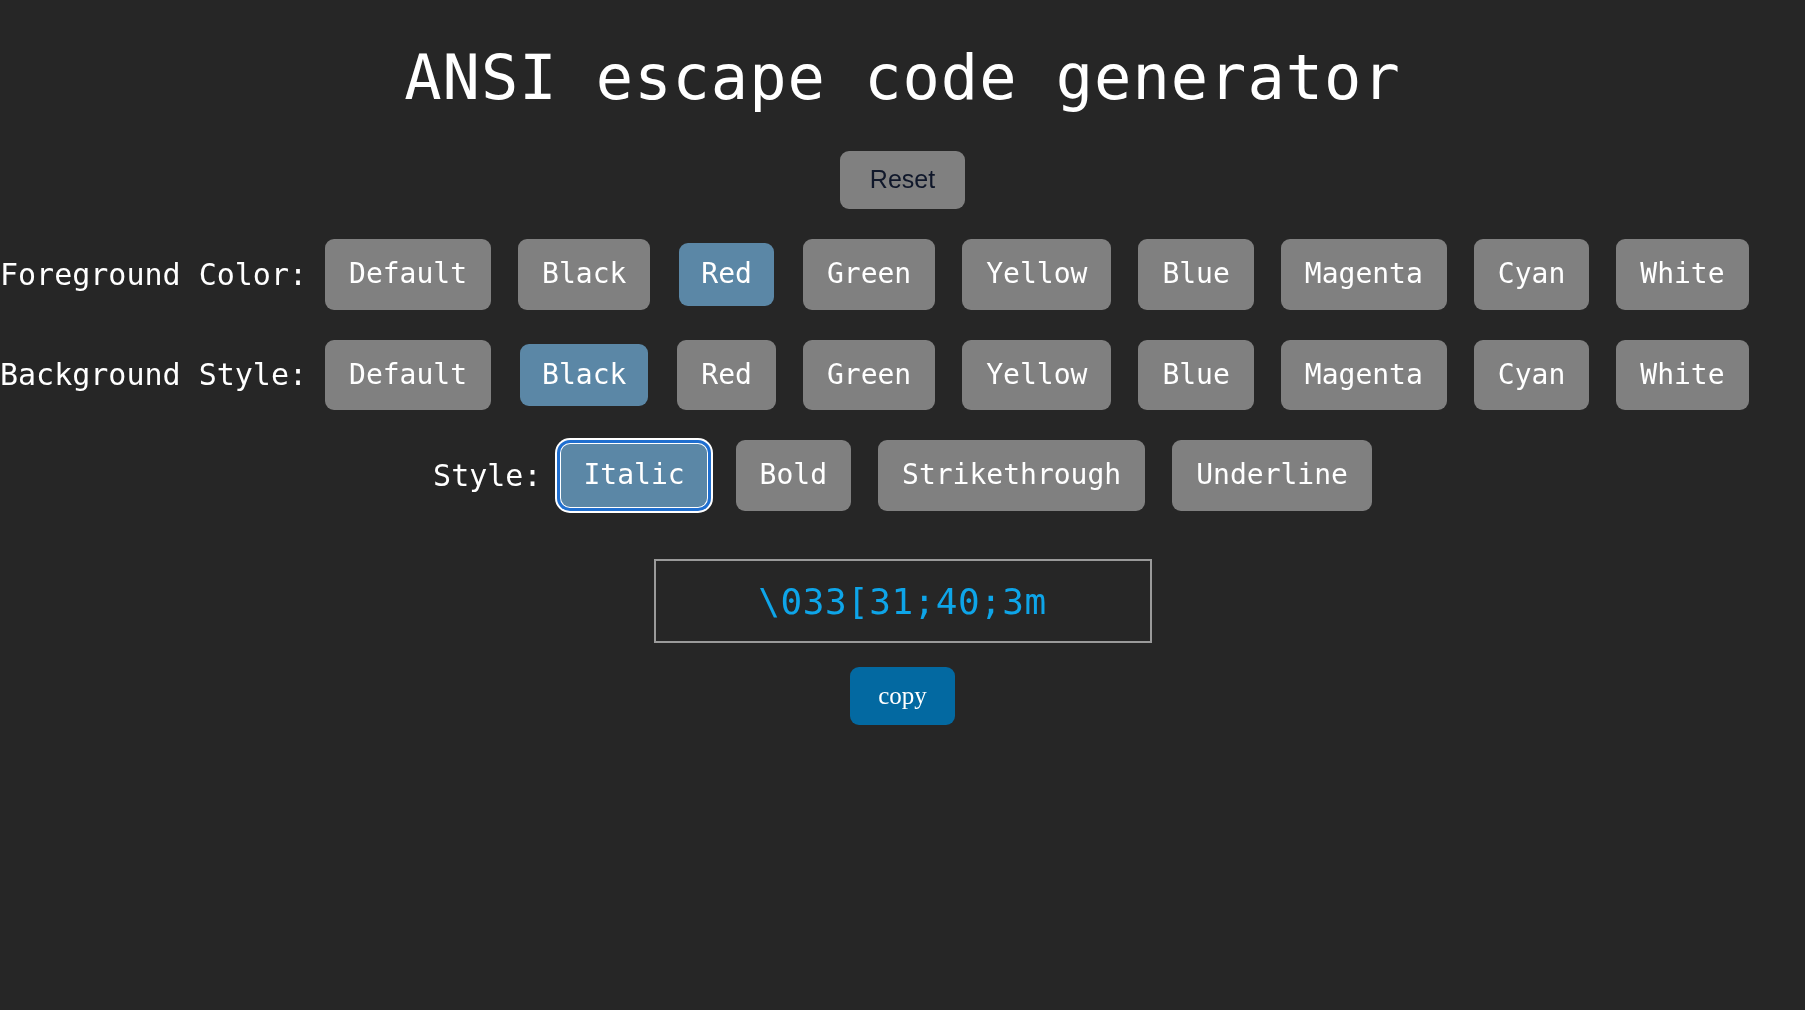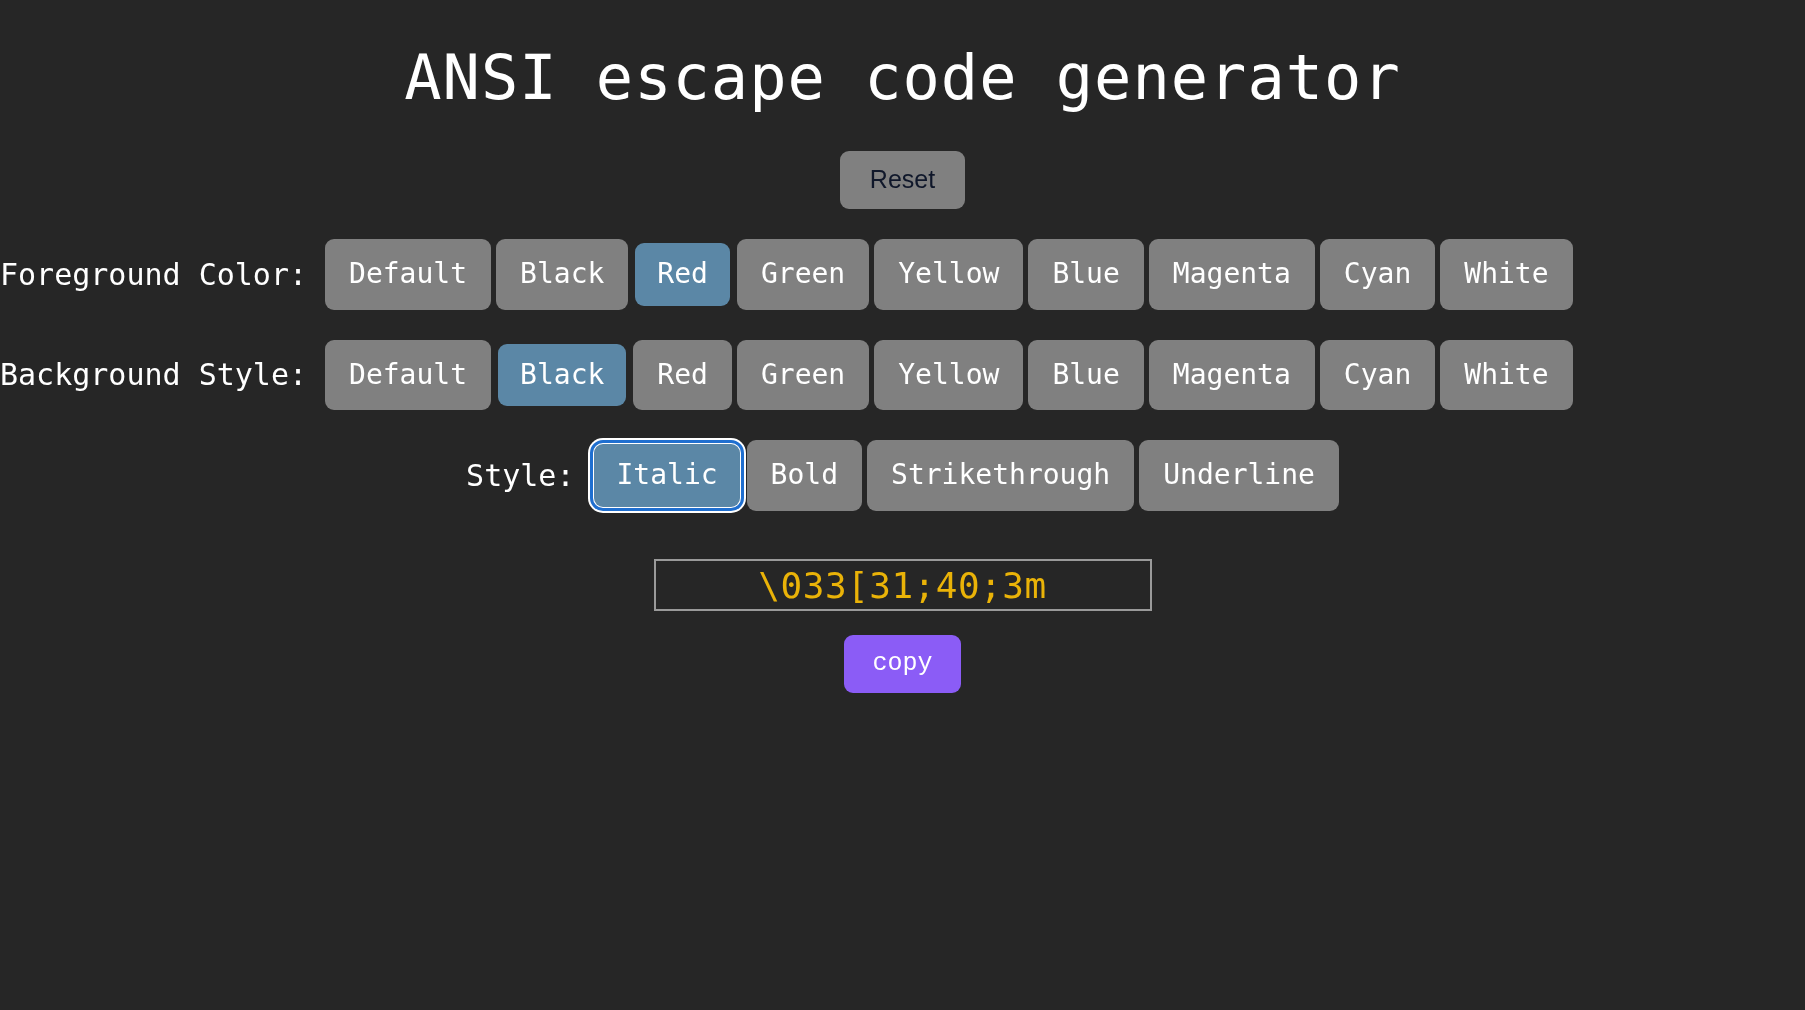--- a/index.html
+++ b/index.html
@@ -71,21 +71,21 @@
     font-family: "DejaVu Sans Mono", "Liberation Mono", monospace;
     font-size: 30px;
     color: #ffffff;
     white-space: pre;
     margin-right: 18px;
     letter-spacing: 0px;
   }
   .btn-group {
     display: flex;
     align-items: center;
-    gap: 5px;
+    gap: 27px;
   }
   .opt-btn {
     background: #808080;
     color: #ffffff;
     border: none;
     border-radius: 9px;
     font-family: "DejaVu Sans Mono", "Liberation Mono", monospace;
     font-size: 28px;
     line-height: 1.1;
     padding: 20px 24px;
@@ -110,44 +110,44 @@
   
   .output-row {
     display: flex;
     justify-content: center;
     margin-top: 48px;
   }
   .output-box {
     border: 2px solid #9a9a9a;
     background: #262626;
     width: 498px;
-    height: 52px;
+    height: 84px;
     display: flex;
     align-items: center;
     justify-content: center;
     font-family: "DejaVu Sans Mono", "Liberation Mono", monospace;
     font-size: 36px;
-    color: #eab308;
+    color: #0ea5e9;
     letter-spacing: 0.5px;
     white-space: pre;
     box-sizing: border-box;
   }
 
   
   .copy-row {
     display: flex;
     justify-content: center;
     margin-top: 24px;
   }
   .copy-btn {
-    background: #8b5cf6;
+    background: #0369a1;
     color: #ffffff;
     border: none;
     border-radius: 9px;
-    font-family: Liberation Mono, monospace;
+    font-family: Liberation Serif, serif;
     font-size: 25px;
     padding: 15px 28px;
     cursor: pointer;
     line-height: 1.1;
   }
 </style>
 </head>
 <body>
 
 <div id="app">

